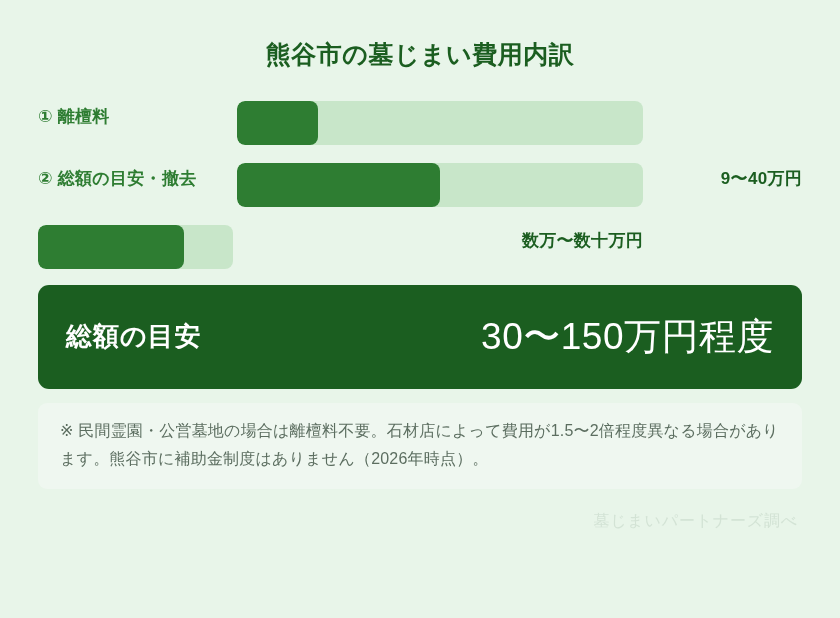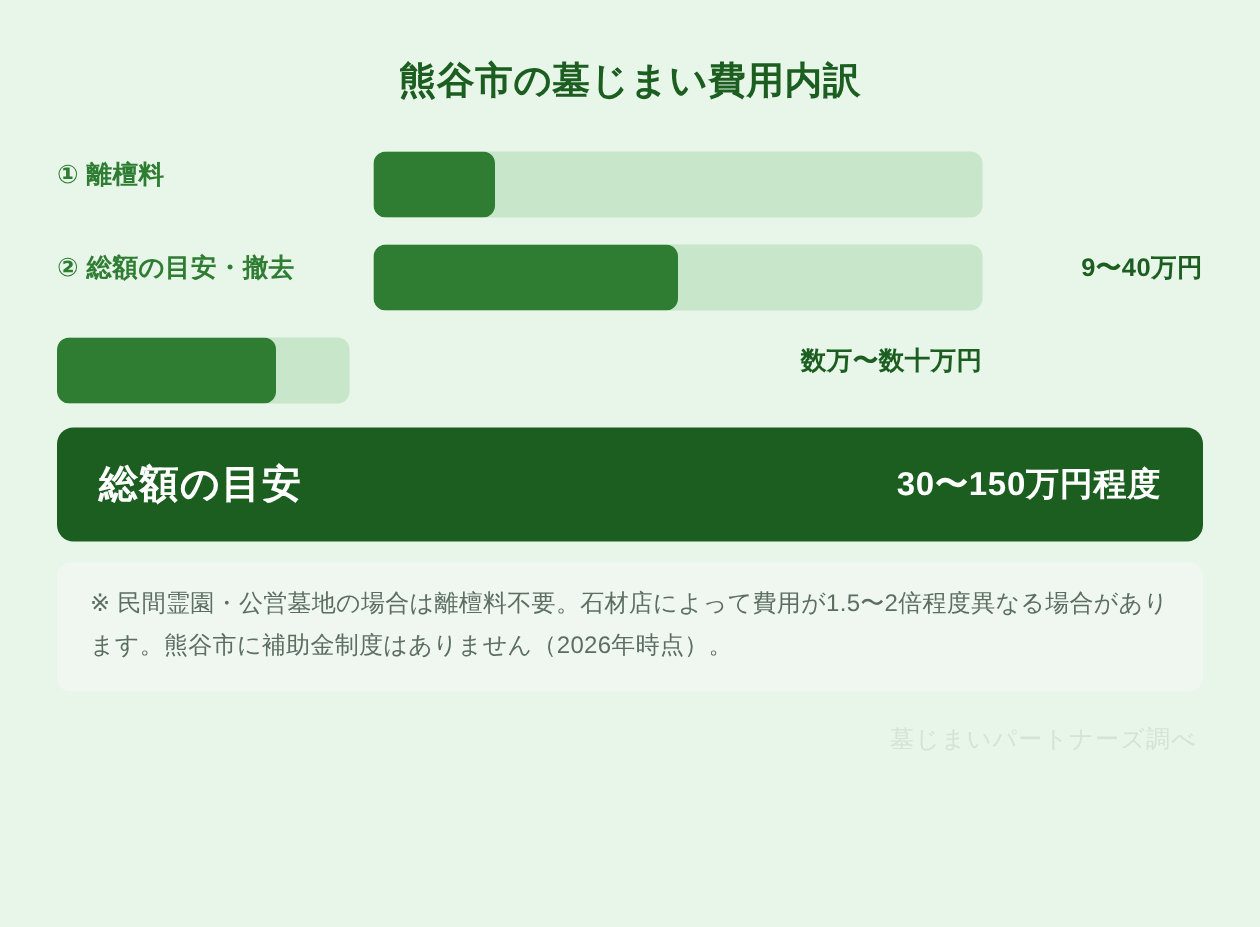--- a/index.html
+++ b/index.html
@@ -44,21 +44,21 @@
     letter-spacing: 0.5px;
   }
 
   
   #rows {
     margin-top: 26px;
   }
   .row {
     display: grid;
     grid-template-columns: 195px 406px 1fr;
-    column-gap: 16px;
+    column-gap: 4px;
     align-items: start;
     margin-bottom: 14px;
   }
   .row-label {
     font-size: 17px;
     font-weight: bold;
     color: #2e7d32;
     line-height: 1.55;
     padding-top: 7px;
     padding-right: 8px;
@@ -91,35 +91,35 @@
     letter-spacing: 0.3px;
   }
 
   
   #total-banner {
     display: flex;
     align-items: center;
     justify-content: space-between;
     background: #1b5e20;
     border-radius: 11px;
-    height: 76px;
+    height: 104px;
     padding: 0 28px;
     margin-top: 16px;
     box-sizing: border-box;
   }
   #total-label {
     color: #ffffff;
     font-size: 26px;
     font-weight: bold;
     letter-spacing: 1px;
   }
   #total-value {
     color: #ffffff;
-    font-size: 22px;
-    font-weight: bold;
+    font-size: 37px;
+    font-weight: normal;
     letter-spacing: 0.5px;
   }
 
   
   #footnote {
     background: #eff7f0;
     border-radius: 9px;
     margin-top: 14px;
     padding: 14px 22px 16px 22px;
     box-sizing: border-box;

